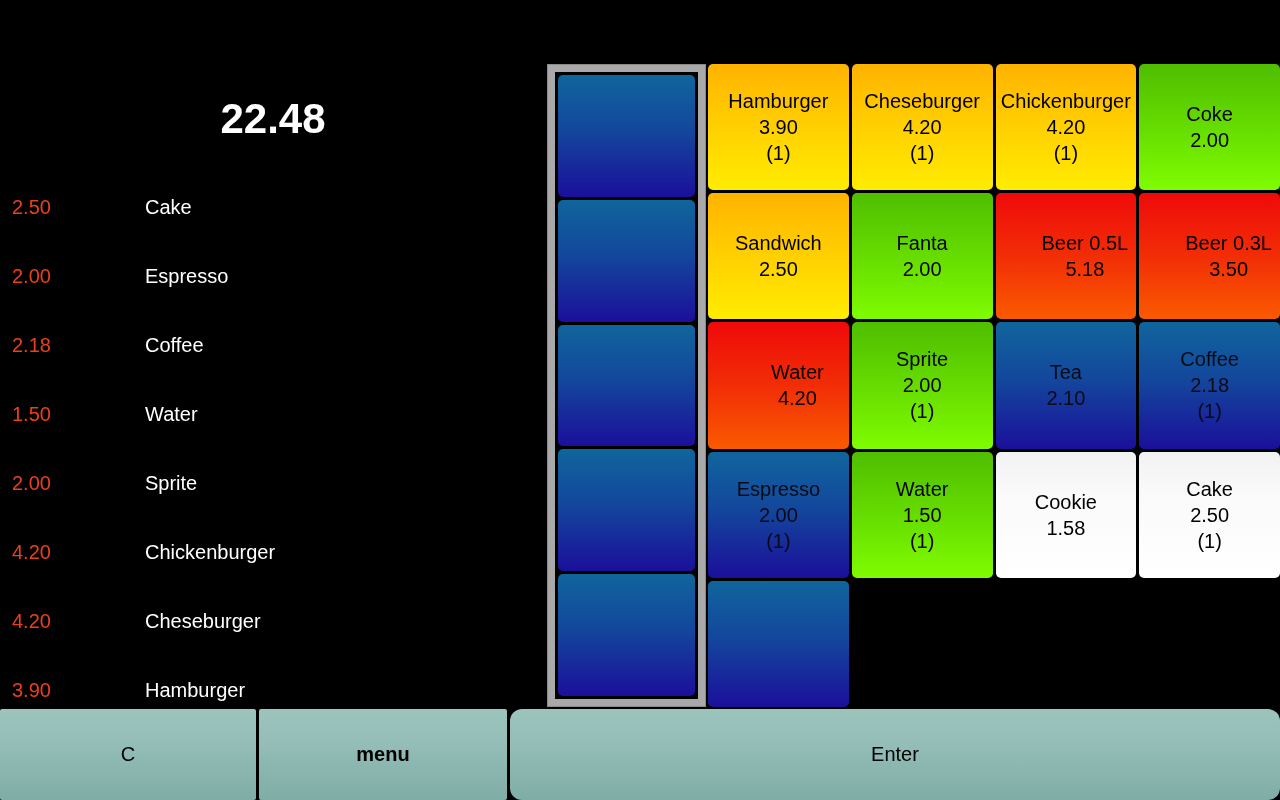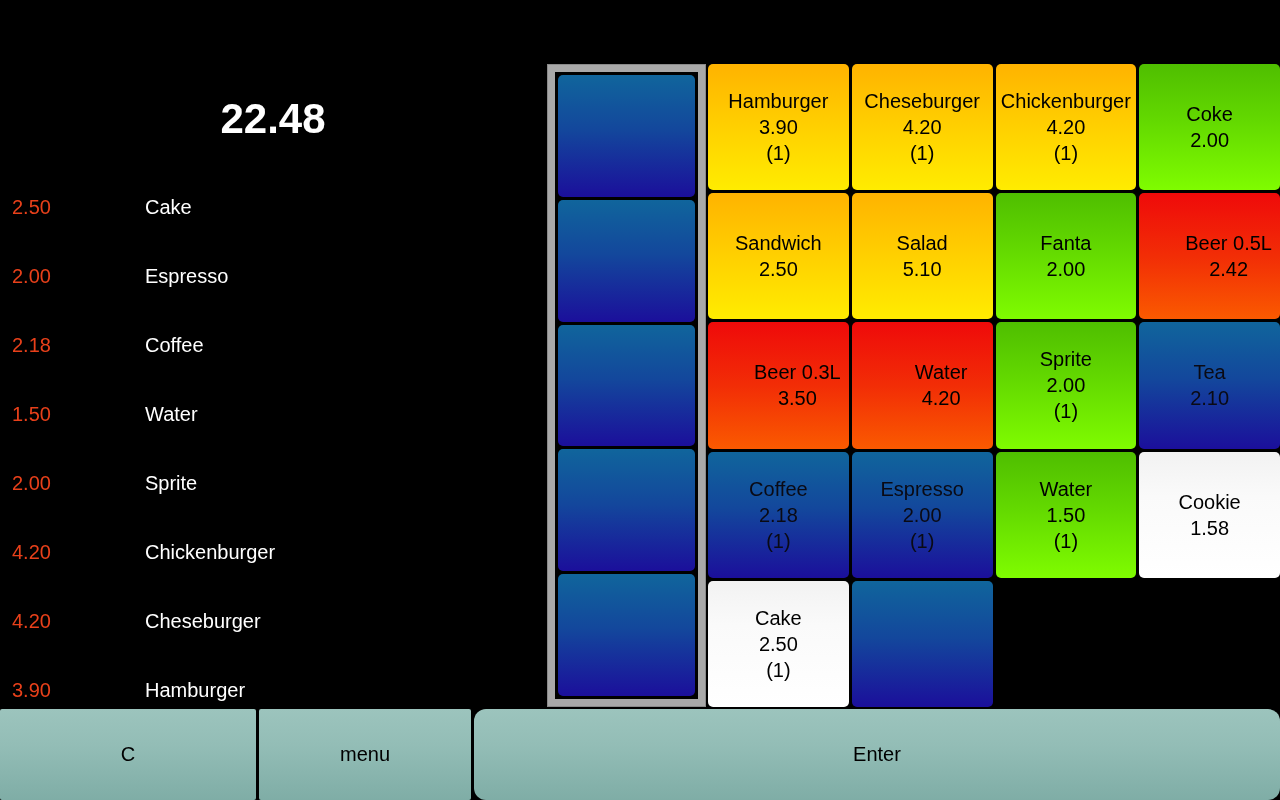--- a/index.html
+++ b/index.html
@@ -109,21 +109,21 @@
   }
   .action-btn {
     height:91px;
     background:linear-gradient(to bottom, #9cc4bd 0%, #93bdb6 40%, #7fada6 100%);
     color:#000000;
     font-size:20px;
     display:flex; align-items:center; justify-content:center;
     border-radius:2px;
   }
   #btn-clear { width:256px; }
-  #btn-menu  { width:212px; }
+  #btn-menu  { width:248px;font-weight:bold; }
   #btn-enter { flex:1;border-radius:12px; }
 </style>
 </head>
 <body>
 
 <div id="app">
 
   <div id="receipt-panel">
     <div id="order-total">22.48</div>
     <div id="receipt-list">
@@ -189,31 +189,27 @@
         <span class="pqty">(1)</span>
       </div>
       <div class="prod-btn c-green">
         <span class="pname">Coke</span>
         <span class="pprice">2.00</span>
       </div>
       <div class="prod-btn c-yellow">
         <span class="pname">Sandwich</span>
         <span class="pprice">2.50</span>
       </div>
-      <div class="prod-btn c-yellow">
-        <span class="pname">Salad</span>
-        <span class="pprice">5.10</span>
-      </div>
       <div class="prod-btn c-green">
         <span class="pname">Fanta</span>
         <span class="pprice">2.00</span>
       </div>
       <div class="prod-btn c-red">
         <span class="pname">Beer 0.5L</span>
-        <span class="pprice">2.42</span>
+        <span class="pprice">5.18</span>
       </div>
       <div class="prod-btn c-red">
         <span class="pname">Beer 0.3L</span>
         <span class="pprice">3.50</span>
       </div>
       <div class="prod-btn c-red">
         <span class="pname">Water</span>
         <span class="pprice">4.20</span>
       </div>
       <div class="prod-btn c-green">

